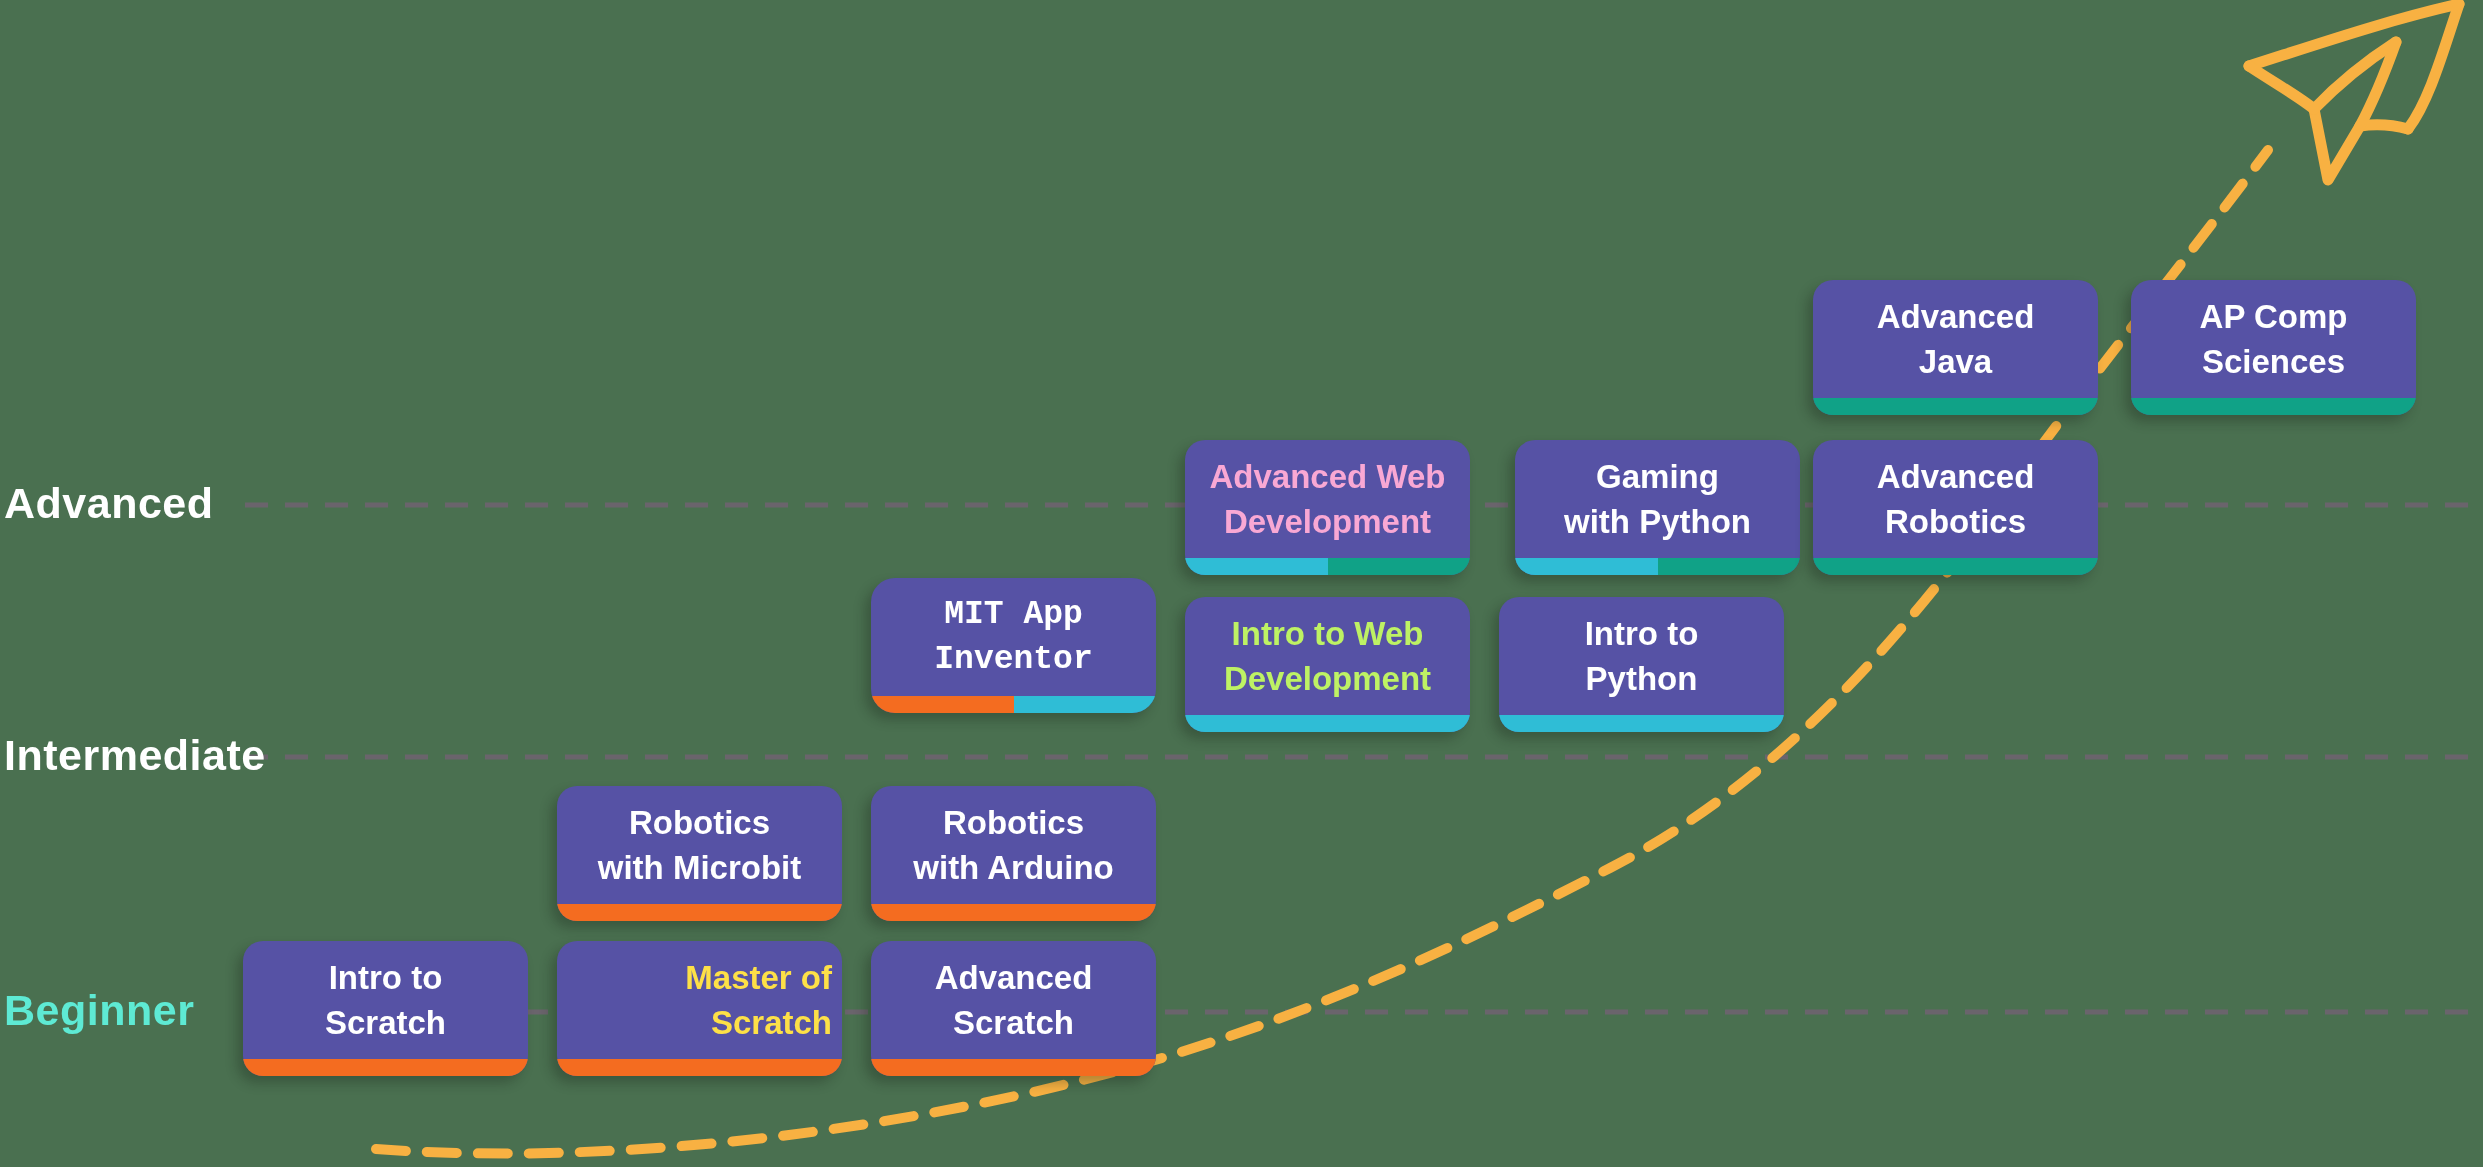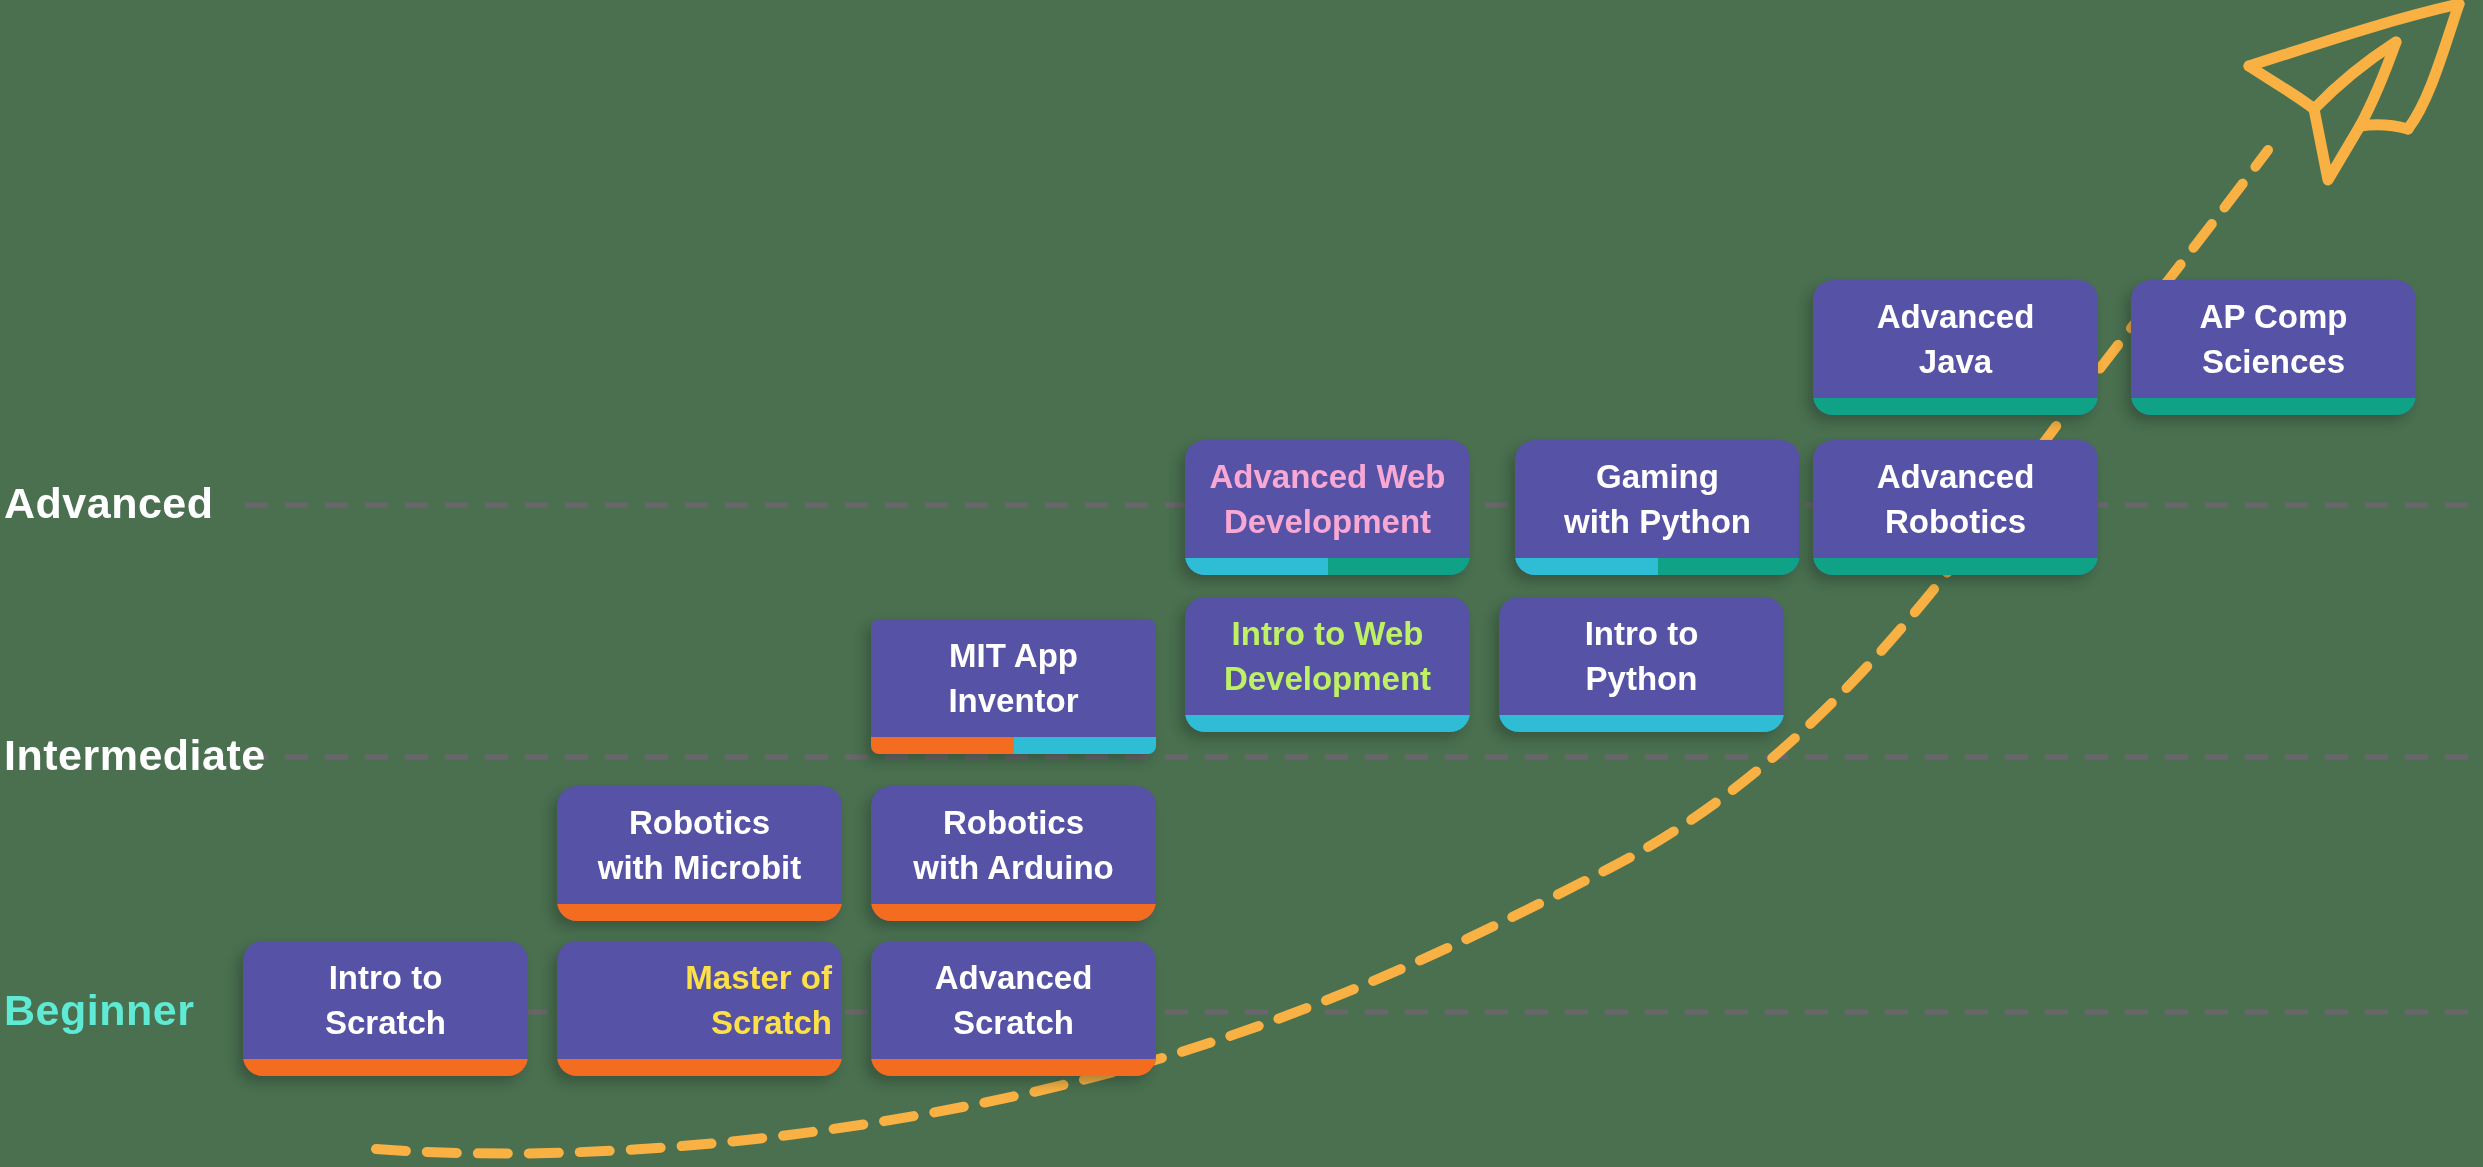--- a/index.html
+++ b/index.html
@@ -95,21 +95,21 @@
     </div>
       <div class="course-card" style="left: 871px; top: 786px; width: 285px; height: 135px; border-radius: 20px; background: rgb(86, 82, 165);">
       <div class="card-body" style="color: rgb(255, 255, 255);">
         <div class="l1">Robotics</div>
         <div class="l2">with Arduino</div>
       </div>
       <div class="strip" style="height: 17px;">
           <div class="seg" style="background: rgb(244, 108, 32);"></div>
         </div>
     </div>
-      <div class="course-card" style="left: 871px; top: 619px; width: 285px; height: 135px; border-radius: 8px; background: rgb(86, 82, 165);">
+      <div class="course-card" style="left: 871px; top: 578px; width: 285px; height: 135px; border-radius: 24px; background: rgb(86, 82, 165); font-family: Liberation Mono, monospace;">
       <div class="card-body" style="color: rgb(255, 255, 255);">
         <div class="l1">MIT App</div>
         <div class="l2">Inventor</div>
       </div>
       <div class="strip" style="height: 17px;">
           <div class="seg" style="background: rgb(244, 108, 32);"></div>
           <div class="seg" style="background: rgb(47, 189, 214);"></div>
         </div>
     </div>
       <div class="course-card" style="left: 1185px; top: 597px; width: 285px; height: 135px; border-radius: 20px; background: rgb(86, 82, 165);">

